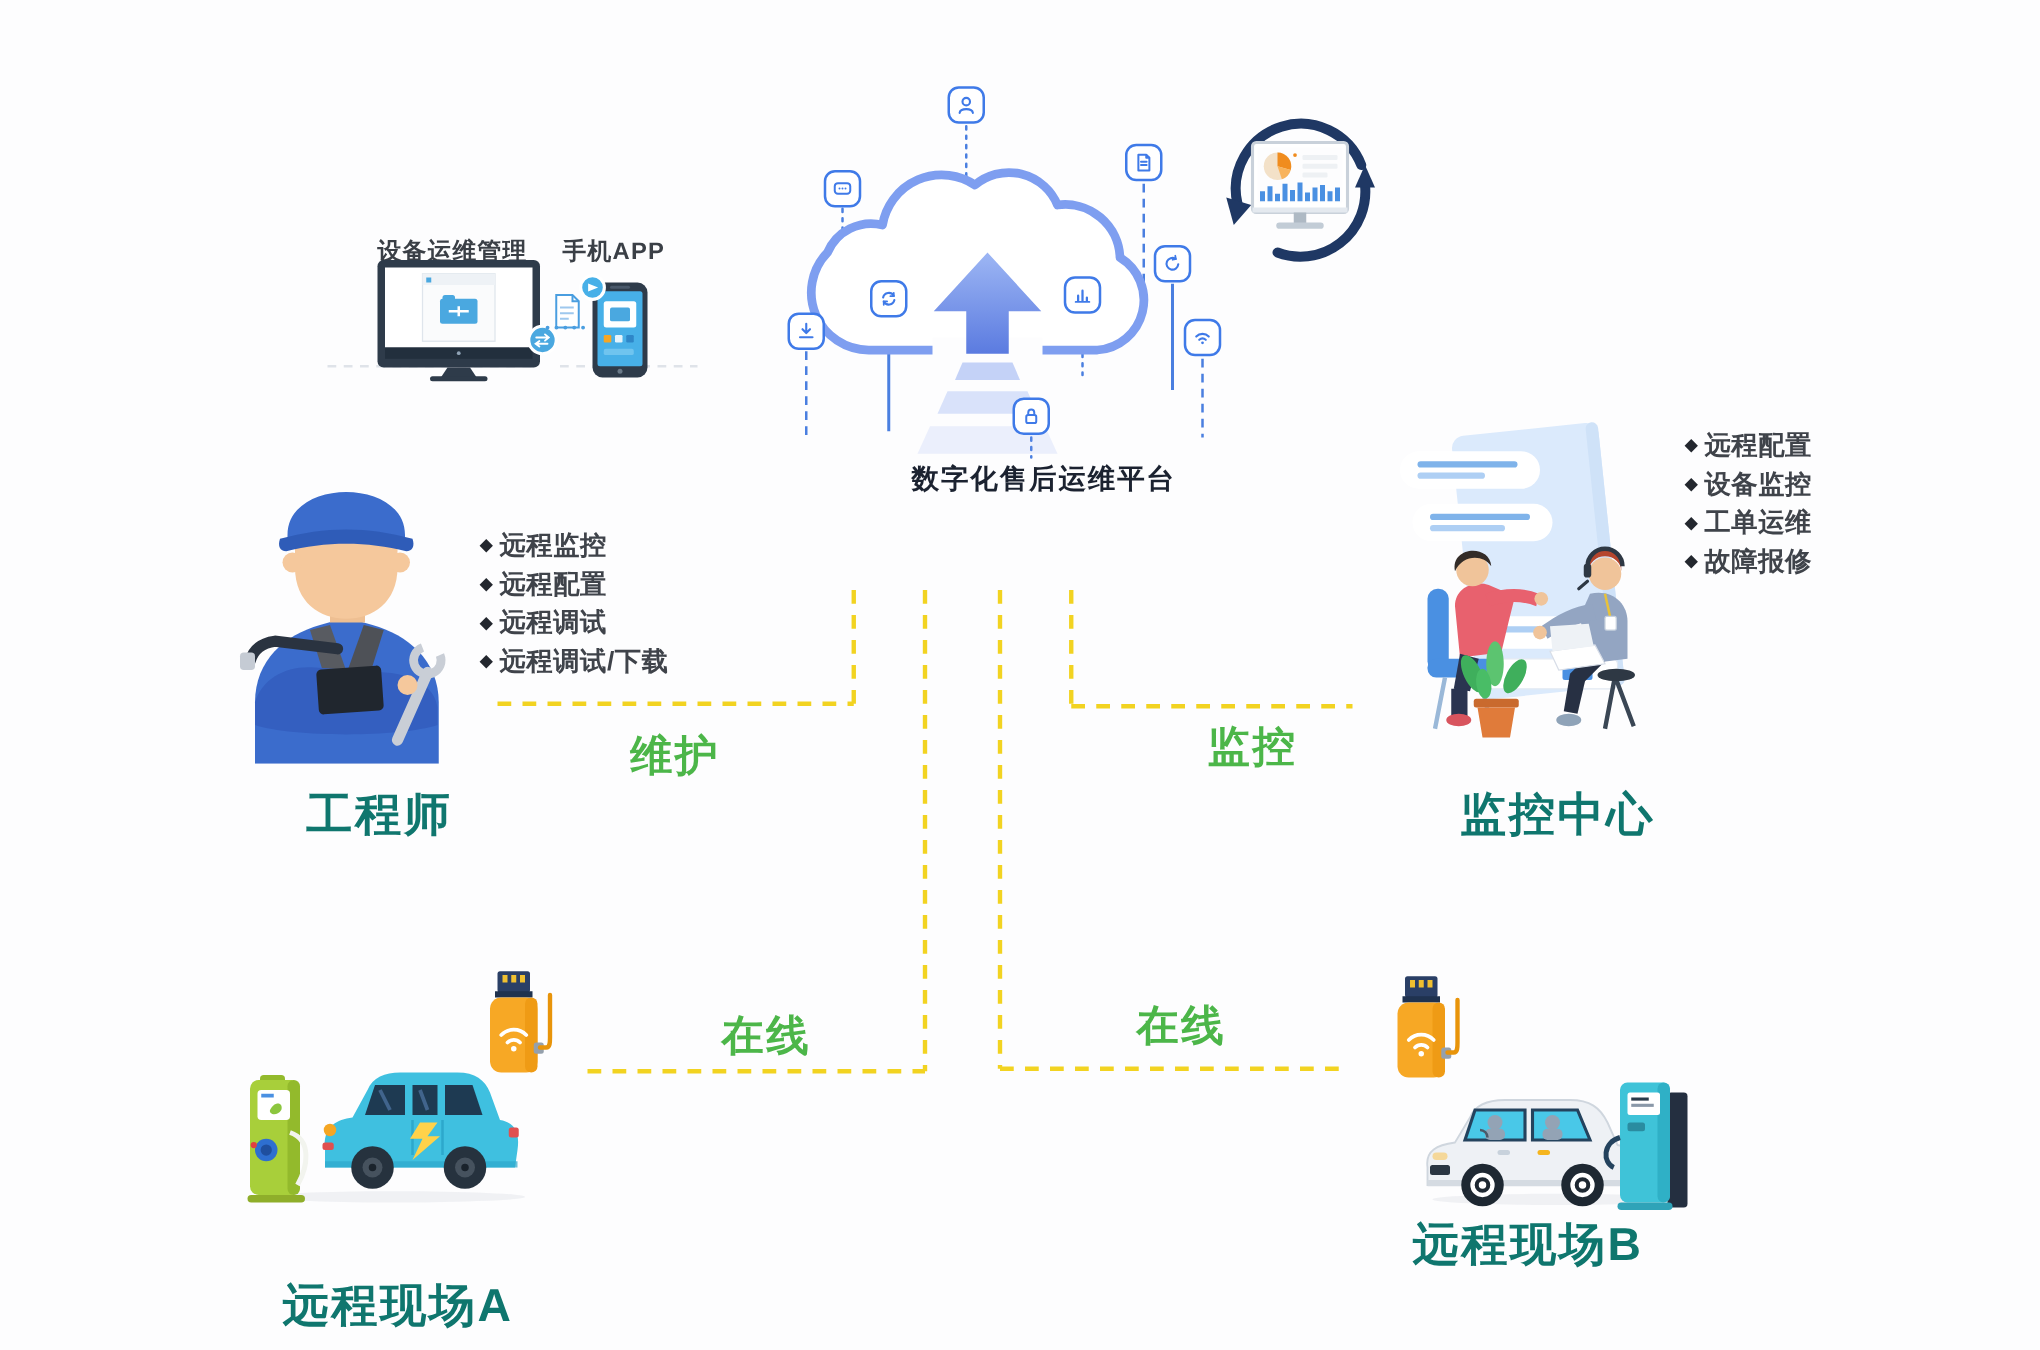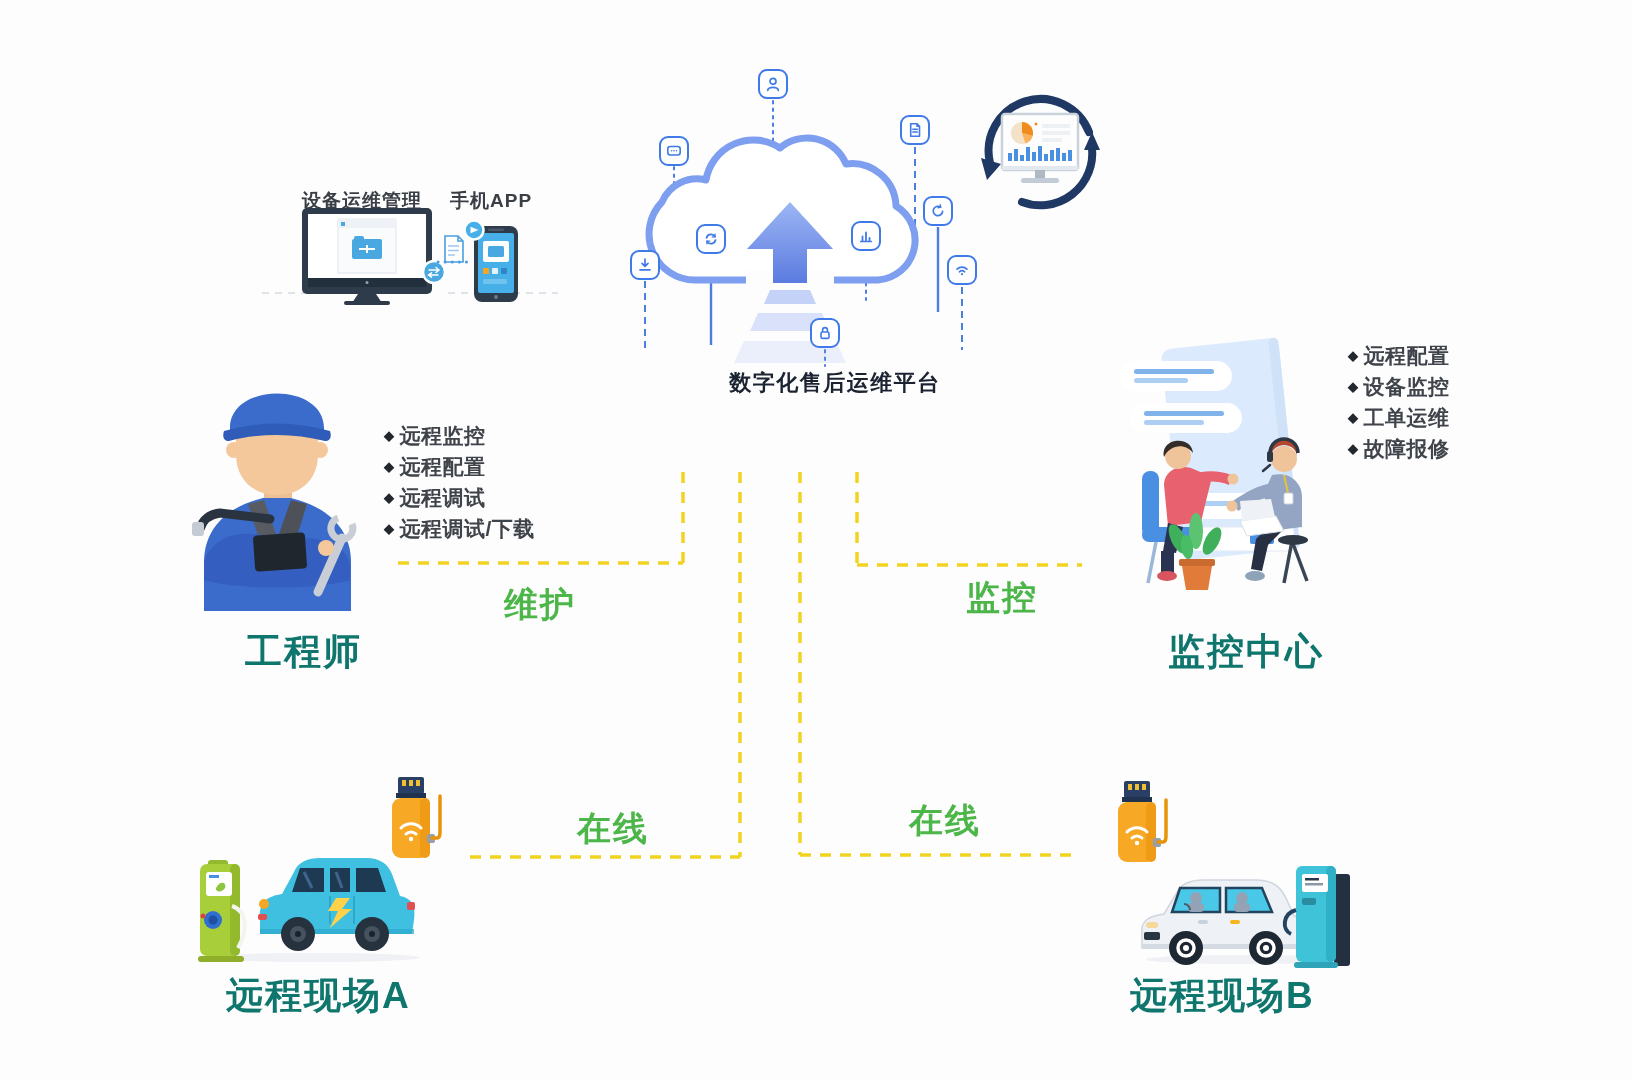--- a/index.html
+++ b/index.html
@@ -400,21 +400,21 @@
       <rect x="27" y="4" width="4" height="6" fill="#f0c030"></rect>
       <rect x="34" y="4" width="4" height="6" fill="#f0c030"></rect>
     <rect x="14" y="17" width="30" height="5" fill="#1f324f"></rect>
     <rect x="10" y="22" width="38" height="60" rx="9" fill="#f7a825"></rect>
     <rect x="38" y="22" width="10" height="60" rx="5" fill="#ef9b15"></rect>
     <path d="M19 52 A14 14 0 0 1 39 52 M24 58 A7 7 0 0 1 34 58" stroke="#ffffff" stroke-width="3" fill="none" stroke-linecap="round"></path>
     <circle cx="29" cy="63" r="2.2" fill="#ffffff"></circle>
     <rect x="45" y="58" width="8" height="9" rx="2" fill="#95a0ac"></rect>
     <path d="M50 62 L55 62 C58 62 58 58 58 54 L58 20" stroke="#e8940a" stroke-width="3.5" fill="none" stroke-linecap="round"></path>
   </svg>
-  <div class="abs big-label" style="left:226px;top:971px;">远程现场A</div>
+  <div class="abs big-label" style="left:226px;top:1020px;">远程现场A</div>
 
   <div class="abs shadow" style="left:1146px;top:955px;width:200px;height:9px;opacity:.8;"></div>
   <svg class="abs" style="left:1108px;top:780px;" width="62" height="96" viewBox="0 0 62 96">
     <rect x="16" y="1" width="26" height="17" rx="2" fill="#2a3f66"></rect>
     <rect x="20" y="4" width="4" height="6" fill="#f0c030"></rect>
       <rect x="27" y="4" width="4" height="6" fill="#f0c030"></rect>
       <rect x="34" y="4" width="4" height="6" fill="#f0c030"></rect>
     <rect x="14" y="17" width="30" height="5" fill="#1f324f"></rect>
     <rect x="10" y="22" width="38" height="60" rx="9" fill="#f7a825"></rect>
     <rect x="38" y="22" width="10" height="60" rx="5" fill="#ef9b15"></rect>

